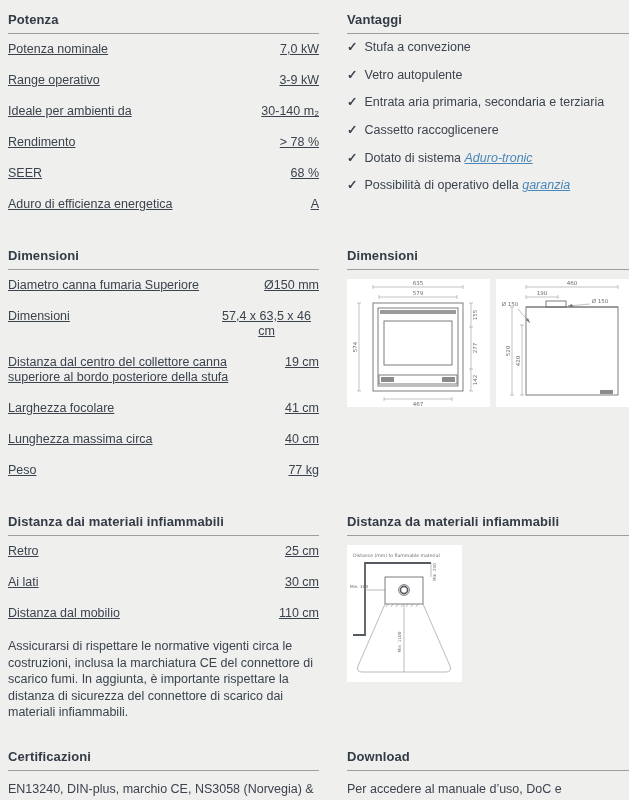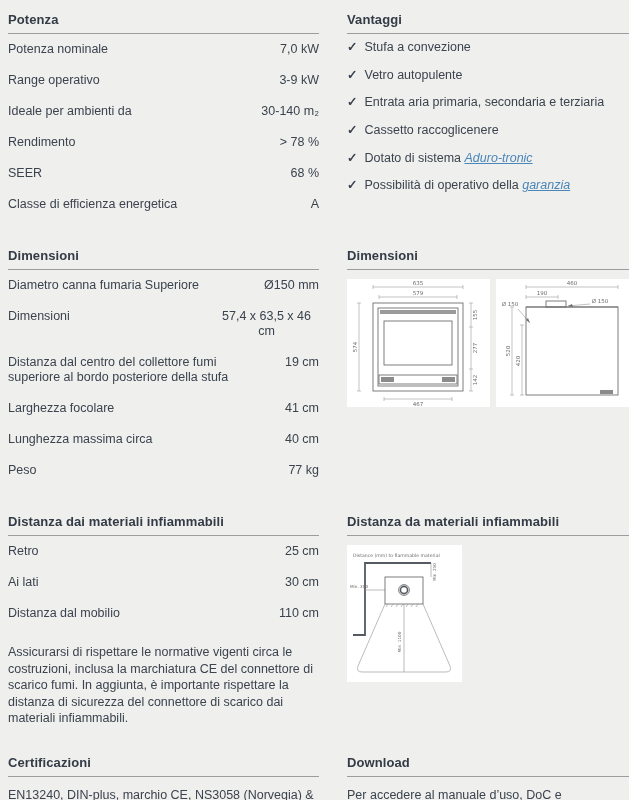--- a/index.html
+++ b/index.html
@@ -29,37 +29,38 @@
   }
   
   .spec-row {
     display: flex;
     justify-content: space-between;
     align-items: flex-start;
     gap: 10px;
     padding: 8px 0;
     font-size: 12.5px;
     line-height: 1.2;
+    text-decoration: underline;
   }
   .spec-label { flex: 1 1 auto; max-width: 235px; }
   .spec-value { flex: 0 0 auto; max-width: 105px; text-align: center; white-space: normal; }
   
   .vitem {
     display: flex;
     align-items: flex-start;
     gap: 7px;
     padding: 6px 0;
     font-size: 12.5px;
     line-height: 1.25;
   }
   .check { font-weight: bold; font-size: 12.5px; color: #39414c; }
   a.link { color: #4a86b8; text-decoration: underline; cursor: pointer; font-style: italic; }
   
   .note {
-    margin-top: 15px;
+    margin-top: 9px;
     font-size: 12.5px;
     line-height: 1.32;
   }
   .para {
     margin-top: 9px;
     font-size: 12.5px;
     line-height: 1.5;
   }
   
   .drawings-row { display: flex; gap: 6px; margin-top: 9px; }
@@ -94,21 +95,21 @@
     </div>
     <div class="spec-row">
       <span class="spec-label">Rendimento</span>
       <span class="spec-value">&gt; 78 %</span>
     </div>
     <div class="spec-row">
       <span class="spec-label">SEER</span>
       <span class="spec-value">68 %</span>
     </div>
     <div class="spec-row">
-      <span class="spec-label">Classe di efficienza energetica</span>
+      <span class="spec-label">Aduro di efficienza energetica</span>
       <span class="spec-value">A</span>
     </div>
   </section>
 
   <section>
     <h2 class="section-title">Vantaggi</h2>
     <div class="vitem">
       <span class="check">✓</span>
       <span><span>Stufa a convezione</span><a class="link" href="#"></a></span>
     </div>
@@ -138,21 +139,21 @@
     <h2 class="section-title">Dimensioni</h2>
     <div class="spec-row">
       <span class="spec-label">Diametro canna fumaria Superiore</span>
       <span class="spec-value">Ø150 mm</span>
     </div>
     <div class="spec-row">
       <span class="spec-label">Dimensioni</span>
       <span class="spec-value">57,4 x 63,5 x 46 cm</span>
     </div>
     <div class="spec-row">
-      <span class="spec-label">Distanza dal centro del collettore fumi superiore al bordo posteriore della stufa</span>
+      <span class="spec-label">Distanza dal centro del collettore canna superiore al bordo posteriore della stufa</span>
       <span class="spec-value">19 cm</span>
     </div>
     <div class="spec-row">
       <span class="spec-label">Larghezza focolare</span>
       <span class="spec-value">41 cm</span>
     </div>
     <div class="spec-row">
       <span class="spec-label">Lunghezza massima circa</span>
       <span class="spec-value">40 cm</span>
     </div>

